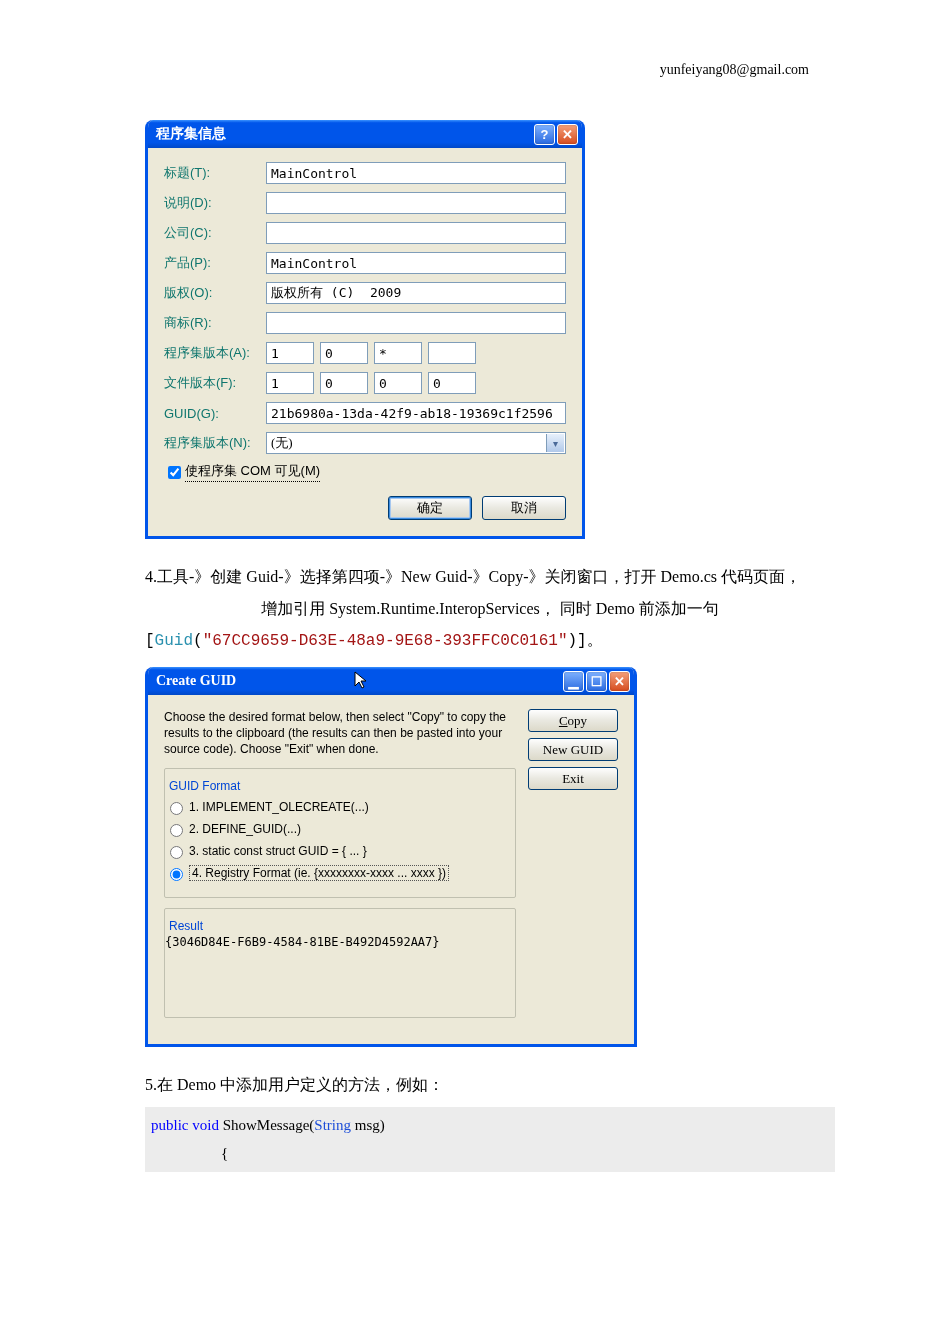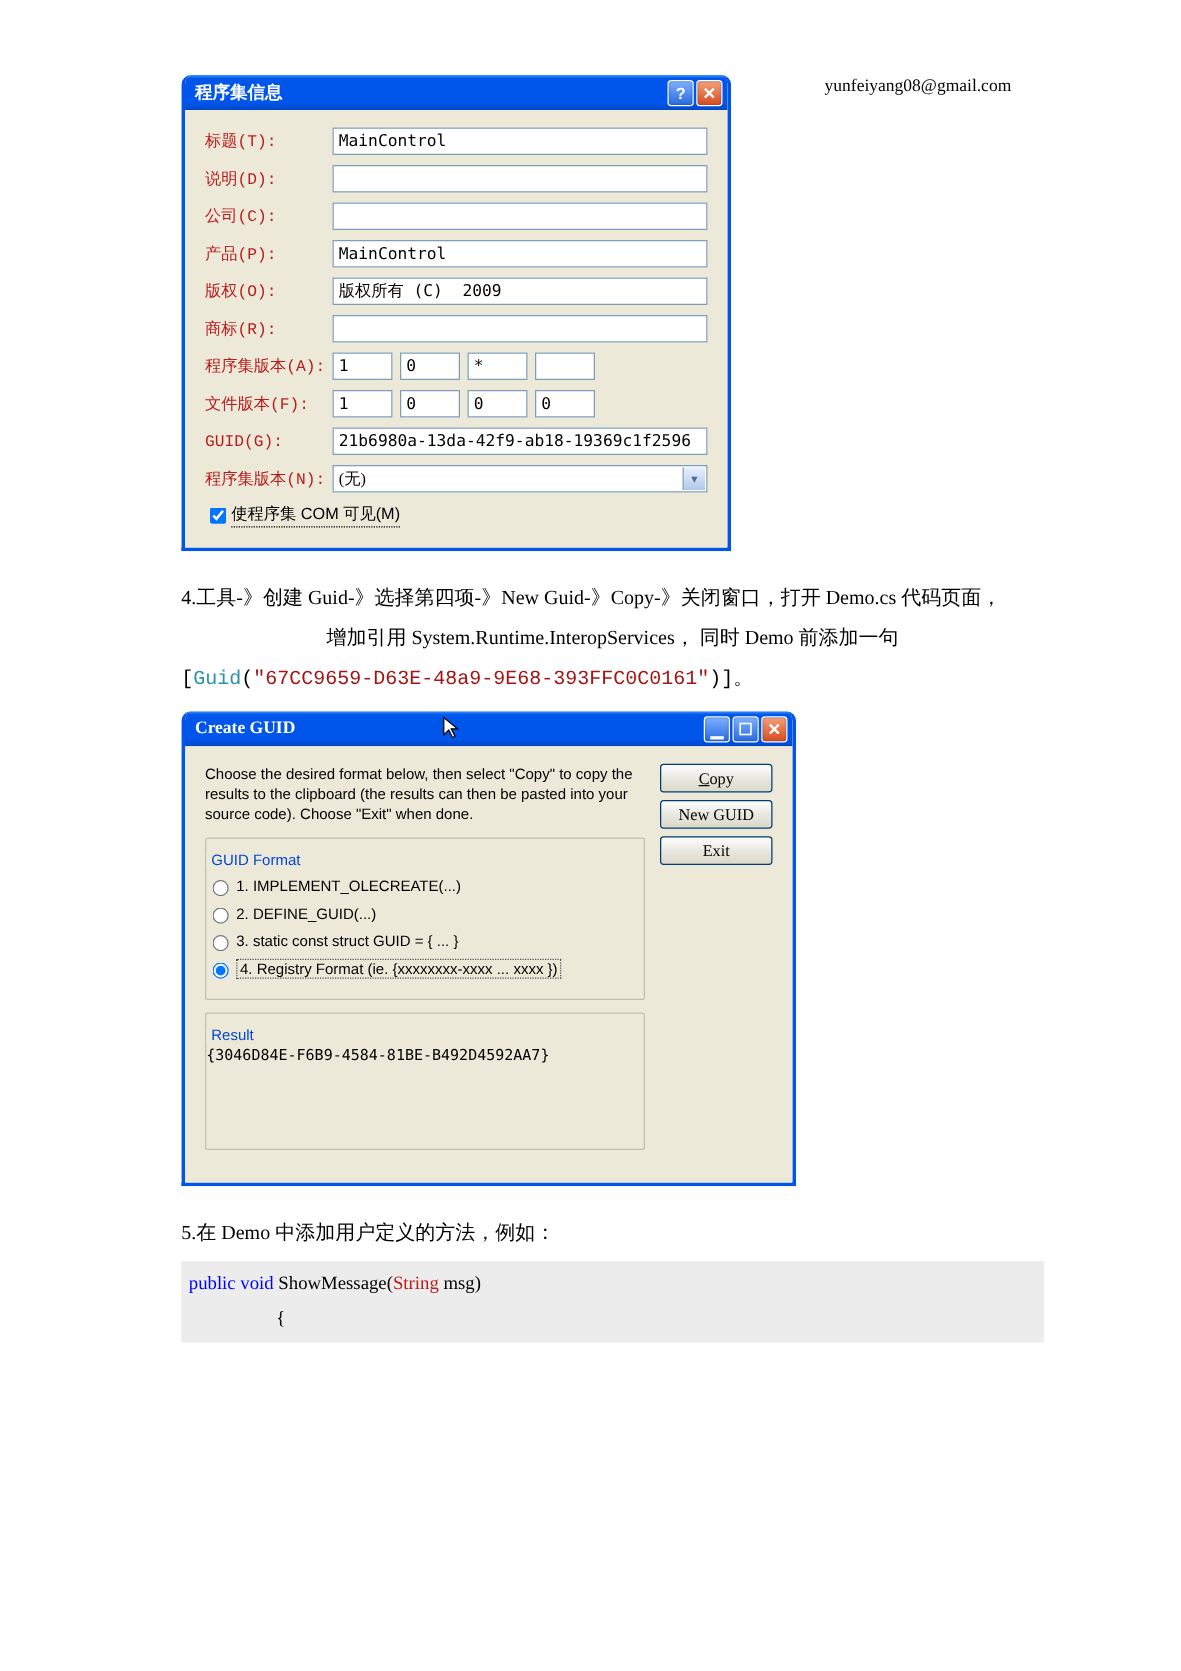--- a/index.html
+++ b/index.html
@@ -26,20 +26,21 @@
     color: #000;
   }
 
   
   .xp-window {
     border: 3px solid #0055ea;
     border-top: none;
     border-radius: 8px 8px 0 0;
     overflow: hidden;
     background: #ece9d8;
+    margin-top: 60px;
   }
   .xp-titlebar {
     height: 28px;
     background: linear-gradient(to bottom,#3a92ff 0%,#0055ea 10%,#0055ea 80%,#0048c8 100%);
     display: flex;
     align-items: center;
     padding: 0 4px 0 8px;
     color: #fff;
     font-weight: bold;
     font-family: "SimSun","Tahoma",sans-serif;
@@ -69,22 +70,21 @@
   }
 
   
   .form-row {
     display: flex;
     align-items: center;
     margin-bottom: 8px;
   }
   .form-label {
     width: 102px;
-    color: #b91c1c;
-    font-family: Liberation Mono, monospace;
+    color: #0f766e;
   }
   .txt {
     height: 22px;
     border: 1px solid #7f9db9;
     background: #fff;
     padding: 2px 4px;
     font-family: "SimSun", monospace;
     font-size: 13px;
   }
   .txt.full { flex: 1; }
@@ -159,21 +159,21 @@
   
   .codeblock {
     background:#ececec;
     font-family:"Times New Roman","SimSun",serif;
     font-size:15px;
     padding:4px 6px;
     margin-top:6px;
     line-height:1.9;
   }
   .codeblock .kw { color:#0000ff; }
-  .codeblock .type { color:#b91c1c; }
+  .codeblock .type { color:#1d4ed8; }
 </style>
 </head>
 <body>
 
 <div class="page">
 
   <div class="email-header">yunfeiyang08@gmail.com</div>
 
   <div class="xp-window" style="width:440px;">
     <div class="xp-titlebar">
@@ -227,20 +227,24 @@
       <div class="form-row">
         <span class="form-label">程序集版本(N):</span>
         <div class="dropdown">
           <span>(无)</span>
           <span class="dd-arrow">▾</span>
         </div>
       </div>
       <div class="chk-row">
         <input type="checkbox" checked="" style="">
         <span class="dotted">使程序集 COM 可见(M)</span>
+      </div>
+      <div class="dlg-buttons">
+        <span class="xp-btn focus">确定</span>
+        <span class="xp-btn">取消</span>
       </div>
     </div>
   </div>
 
   <p class="para">4.工具-》创建 Guid-》选择第四项-》New Guid-》Copy-》关闭窗口，打开 Demo.cs 代码页面，</p>
   <p class="para" style="margin-top:0;text-align:center;">增加引用 System.Runtime.InteropServices， 同时 Demo 前添加一句</p>
   <p class="para code-frag" style="margin-top:0;">
     <span>[</span><span class="kw-teal">Guid</span><span>(</span><span class="kw-red">"67CC9659-D63E-48a9-9E68-393FFC0C0161"</span><span>)]</span><span>。</span>
   </p>
 

